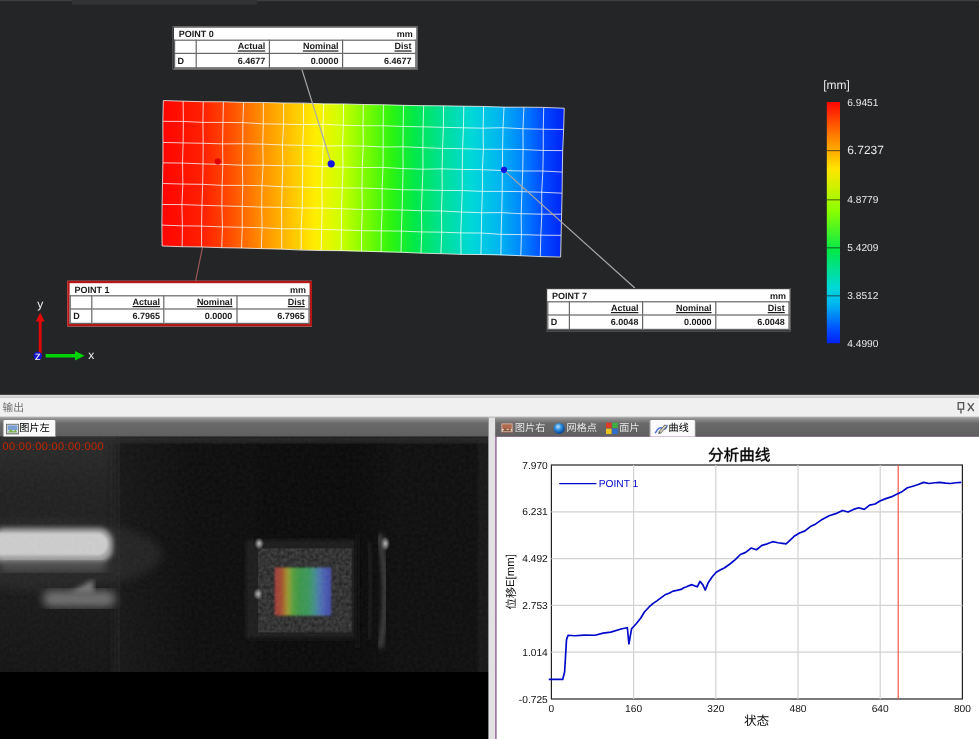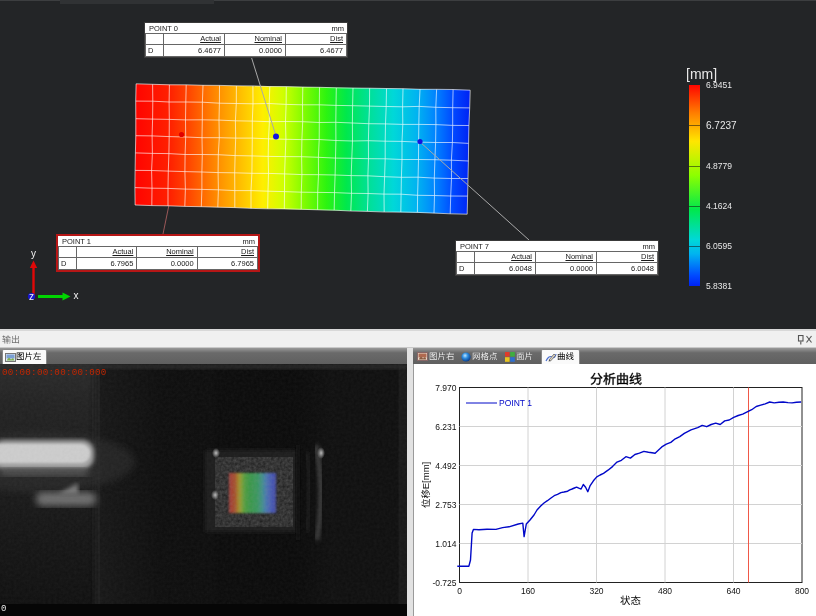--- a/index.html
+++ b/index.html
@@ -90,33 +90,33 @@
 <circle cx="420" cy="141.5" r="2.6" fill="#1414e0"></circle>
 <line x1="33.5" y1="296" x2="33.5" y2="267" stroke="#e00808" stroke-width="2.4"></line>
 <path d="M33.5,260.5 L37.2,268 L29.8,268 Z" fill="#e00808"></path>
 <line x1="38" y1="296.5" x2="63" y2="296.5" stroke="#00d400" stroke-width="3"></line>
 <path d="M70.5,296.5 L62.5,292.6 L62.5,300.4 Z" fill="#00d400"></path>
 <ellipse cx="31.5" cy="296.5" rx="3.6" ry="3.4" fill="#1616cc"></ellipse>
 <text x="31" y="257" fill="#f0f0f0" font-size="10" font-family="Liberation Sans">y</text>
 <text x="73.5" y="299" fill="#f0f0f0" font-size="10" font-family="Liberation Sans">x</text>
 <text x="29" y="300" fill="#f0f0f0" font-size="10" font-family="Liberation Sans">z</text>
 </svg>
-<div style="position:absolute;left:686px;top:66px;color:#e8e8e8;font-size:14px;">[mm]</div>
+<div style="position:absolute;left:686px;top:66px;color:#e8e8e8;font-size:10px;">[mm]</div>
 <div style="position:absolute;left:689px;top:85px;width:11px;height:201px;background:linear-gradient(#ff0500,#ff7e00 14%,#ffe600 28%,#8cff00 45%,#00e84c 62%,#00d8d8 77%,#00b4f0 84%,#0048ff 95%,#0022f4);"></div>
 <div style="position:absolute;left:689px;top:125px;width:11px;height:1px;background:rgba(20,20,20,.55);"></div>
     <div style="position:absolute;left:689px;top:166px;width:11px;height:1px;background:rgba(20,20,20,.55);"></div>
     <div style="position:absolute;left:689px;top:206px;width:11px;height:1px;background:rgba(20,20,20,.55);"></div>
     <div style="position:absolute;left:689px;top:246px;width:11px;height:1px;background:rgba(20,20,20,.55);"></div>
 <div style="position:absolute;left:706px;top:80px;color:#e8e8e8;font-size:8.5px;text-align:center;">6.9451</div>
     <div style="position:absolute;left:706px;top:120px;color:#e8e8e8;font-size:10px;">6.7237</div>
     <div style="position:absolute;left:706px;top:161px;color:#e8e8e8;font-size:8.5px;">4.8779</div>
-    <div style="position:absolute;left:706px;top:201px;color:#e8e8e8;font-size:8.5px;">4.1624</div>
-    <div style="position:absolute;left:706px;top:241px;color:#e8e8e8;font-size:8.5px;">6.0595</div>
-    <div style="position:absolute;left:706px;top:281px;color:#e8e8e8;font-size:8.5px;">5.8381</div>
-<div style="position:absolute;left:0;top:0;width:816px;height:331px;font-size:7.5px;">
+    <div style="position:absolute;left:706px;top:201px;color:#e8e8e8;font-size:8.5px;">5.4209</div>
+    <div style="position:absolute;left:706px;top:241px;color:#e8e8e8;font-size:8.5px;">3.8512</div>
+    <div style="position:absolute;left:706px;top:281px;color:#e8e8e8;font-size:8.5px;">4.4990</div>
+<div style="position:absolute;left:0;top:0;width:816px;height:331px;font-size:7.5px;font-weight:bold;">
       <div style="position:absolute;left:144px;top:22px;width:204px;background:#fff;border:1px solid #3a3a3a;color:#1a1a1a;">
 <div style="height:10px;padding:1px 3px 0 4px;">
           <span style="float:left;">POINT 0</span>
           <span style="float:right;">mm</span>
         </div>
 <table style="border-collapse:collapse;width:100%;table-layout:fixed;font-size:7.5px;">
 <tbody>
             <tr>
               <td style="width:18px;border:1px solid #666;"></td>
               <td style="border:1px solid #666;text-align:right;padding:0 3px 1px 0;text-decoration:underline;">Actual</td>
@@ -201,21 +201,21 @@
         <rect x="1.5" y="1.5" width="8" height="4" fill="#7b9fd4"></rect>
         <path d="M1.5,7.5 L4,4.5 L6,6.5 L8,5 L9.5,7.5 Z" fill="#7fae4f"></path>
       </svg><svg width="25.5" height="10.6" viewBox="0 0 25.5 10.6" style="vertical-align:top;">
         <g transform="translate(0,8.33) scale(0.00850,-0.00850)">
           <path transform="translate(0.0,0)" d="M375 279C455 262 557 227 613 199L644 250C588 276 487 309 407 325ZM275 152C413 135 586 95 682 61L715 117C618 149 445 188 310 203ZM84 796V-80H156V-38H842V-80H917V796ZM156 29V728H842V29ZM414 708C364 626 278 548 192 497C208 487 234 464 245 452C275 472 306 496 337 523C367 491 404 461 444 434C359 394 263 364 174 346C187 332 203 303 210 285C308 308 413 345 508 396C591 351 686 317 781 296C790 314 809 340 823 353C735 369 647 396 569 432C644 481 707 538 749 606L706 631L695 628H436C451 647 465 666 477 686ZM378 563 385 570H644C608 531 560 496 506 465C455 494 411 527 378 563Z" fill="#000"></path>
           <path transform="translate(1000.0,0)" d="M180 814V481C180 304 166 119 38 -23C57 -36 84 -64 97 -82C189 19 230 141 246 267H668V-80H749V344H254C257 390 258 435 258 481V504H903V581H621V839H542V581H258V814Z" fill="#000"></path>
           <path transform="translate(2000.0,0)" d="M370 840C361 781 350 720 336 659H67V587H319C265 377 177 174 28 39C44 25 67 -3 79 -20C196 89 277 233 336 390V323H560V22H232V-51H949V22H636V323H904V395H338C361 457 380 522 397 587H930V659H414C427 716 438 773 448 829Z" fill="#000"></path>
         </g>
       </svg></div>
 </div>
-<div style="position:absolute;left:0;top:364px;width:408px;height:252px;background:#0e0e0e;overflow:hidden;font-family:Liberation Mono, monospace;">
+<div style="position:absolute;left:0;top:364px;width:408px;height:196px;background:#0e0e0e;overflow:hidden;">
 <svg width="408" height="252" viewBox="0 364 408 252" style="position:absolute;left:0;top:0;">
 <defs>
 <radialGradient id="glow" cx="50%" cy="50%" r="50%">
           <stop offset="0%" stop-color="#fff" stop-opacity="0.9"></stop>
           <stop offset="100%" stop-color="#fff" stop-opacity="0"></stop>
         </radialGradient>
 <linearGradient id="camspec" x1="0" y1="0" x2="1" y2="0">
 <stop offset="0%" stop-color="#aa3838"></stop>
           <stop offset="13%" stop-color="#b05028"></stop>
           <stop offset="19%" stop-color="#b08828"></stop>

